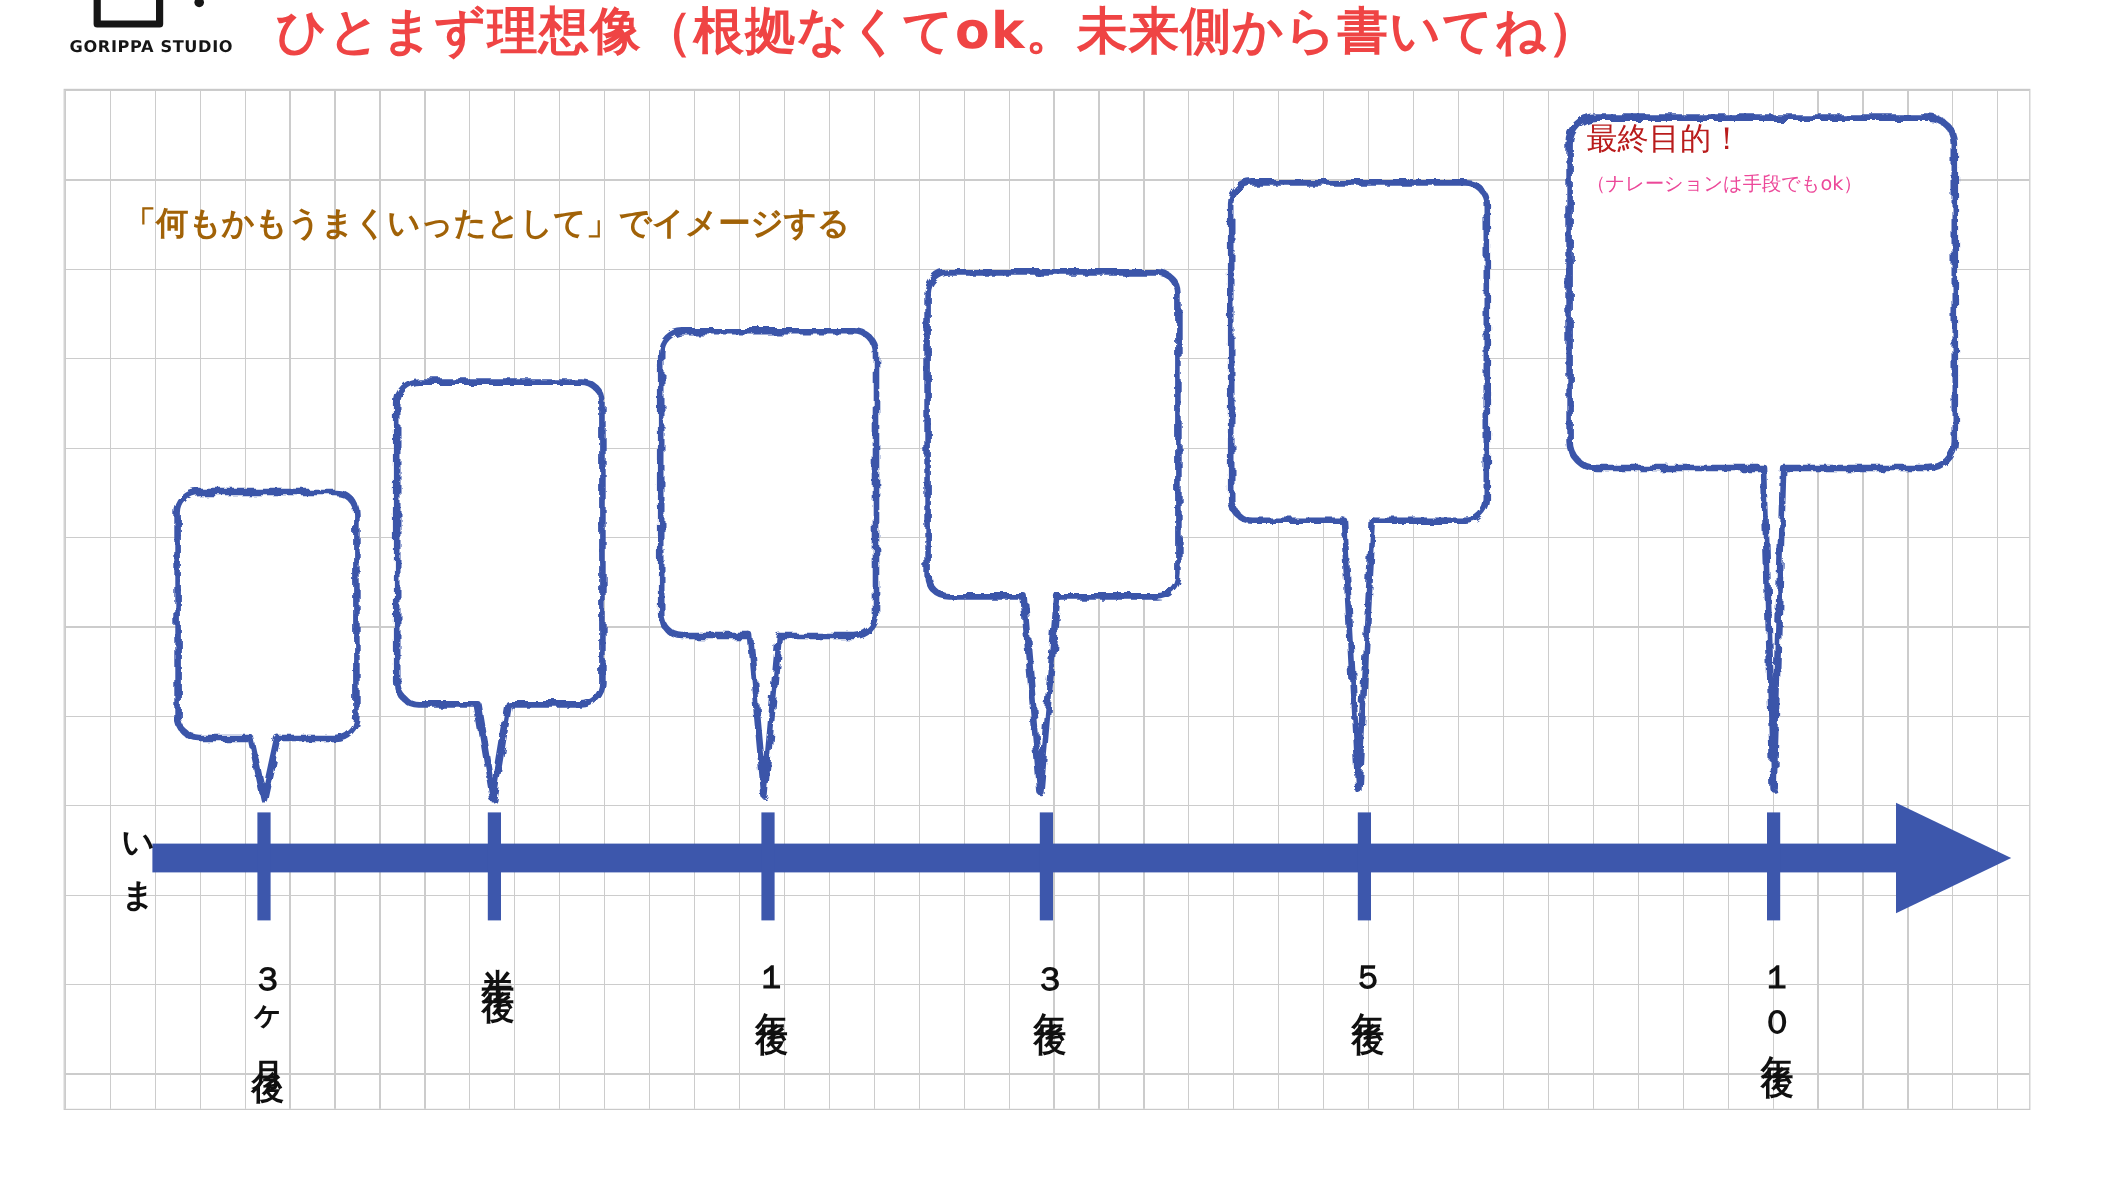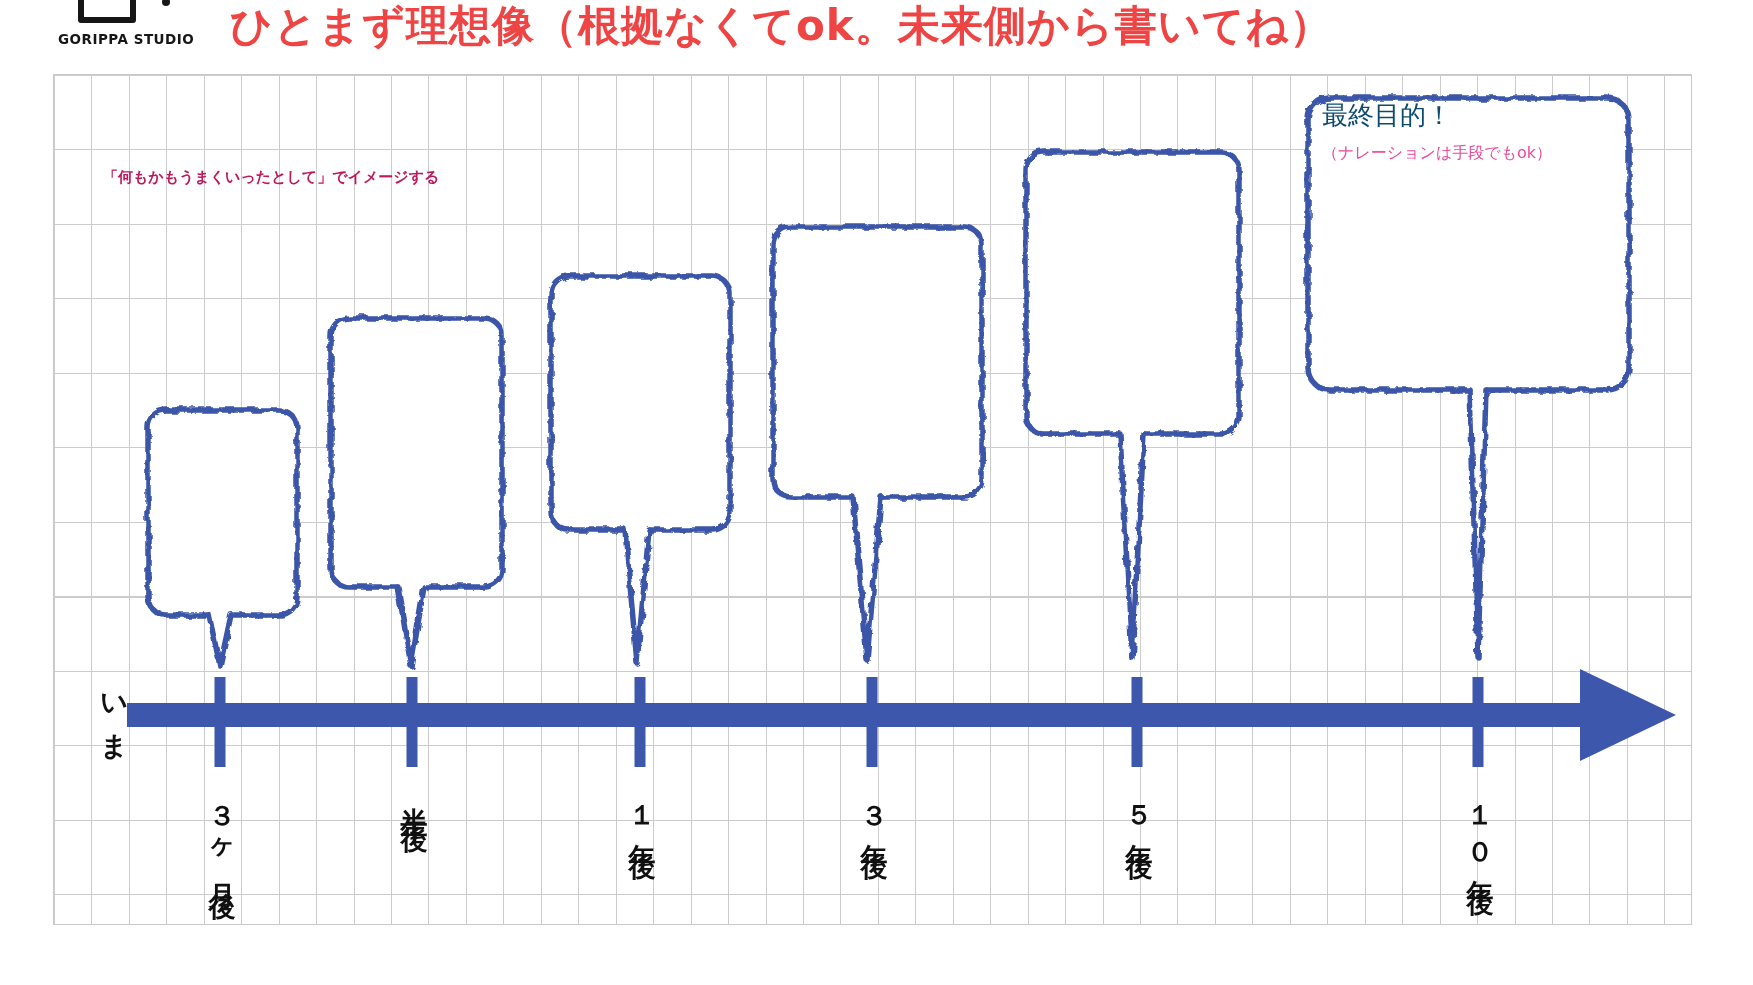--- a/index.html
+++ b/index.html
@@ -34,42 +34,42 @@
   .board {
     position:absolute; left:53px; top:74px; width:1639px; height:851px;
     border:1px solid #c9c9c9;
     background-image:
       repeating-linear-gradient(to right,  #cccccc 0 1px, transparent 1px 37.45px),
       repeating-linear-gradient(to bottom, #cccccc 0 1px, transparent 1px 74.5px);
   }
 
   .hint-text {
     position:absolute; left:103px; top:168px;
-    font-size:15px; font-weight:700; color:#be185d; white-space:nowrap;
+    font-size:27px; font-weight:700; color:#a16207; white-space:nowrap;
   }
 
   
   svg.overlay { position:absolute; left:0; top:0; width:1753px; height:985px; }
   .bubble-shape { fill:#ffffff; stroke:#3B55A9; stroke-width:5.5; }
   .tail-fill   { fill:#ffffff; stroke:none; }
   .tail-stroke { fill:none; stroke:#3B55A9; stroke-width:5.5;
                  stroke-linecap:round; stroke-linejoin:round; }
   .arrow-shape { fill:#3D57AC; }
   .tick-shape  { fill:#3D57AC; }
 
   
   .vlabel {
     position:absolute; writing-mode:vertical-rl; text-orientation:upright;
     font-size:27px; font-weight:700; color:#101010; letter-spacing:9px;
     white-space:nowrap;
   }
   .now-label { left:96px; top:676px; letter-spacing:7px; }
   .goal-title {
     position:absolute; left:1322px; top:98px;
-    font-size:26px; font-weight:500; color:#0c4a6e; white-space:nowrap;
+    font-size:26px; font-weight:500; color:#b91c1c; white-space:nowrap;
   }
   .goal-note {
     position:absolute; left:1322px; top:143px;
     font-size:16px; font-weight:400; color:#ec4899; white-space:nowrap;
   }
 </style>
 </head>
 <body>
 
 <div id="stage">

